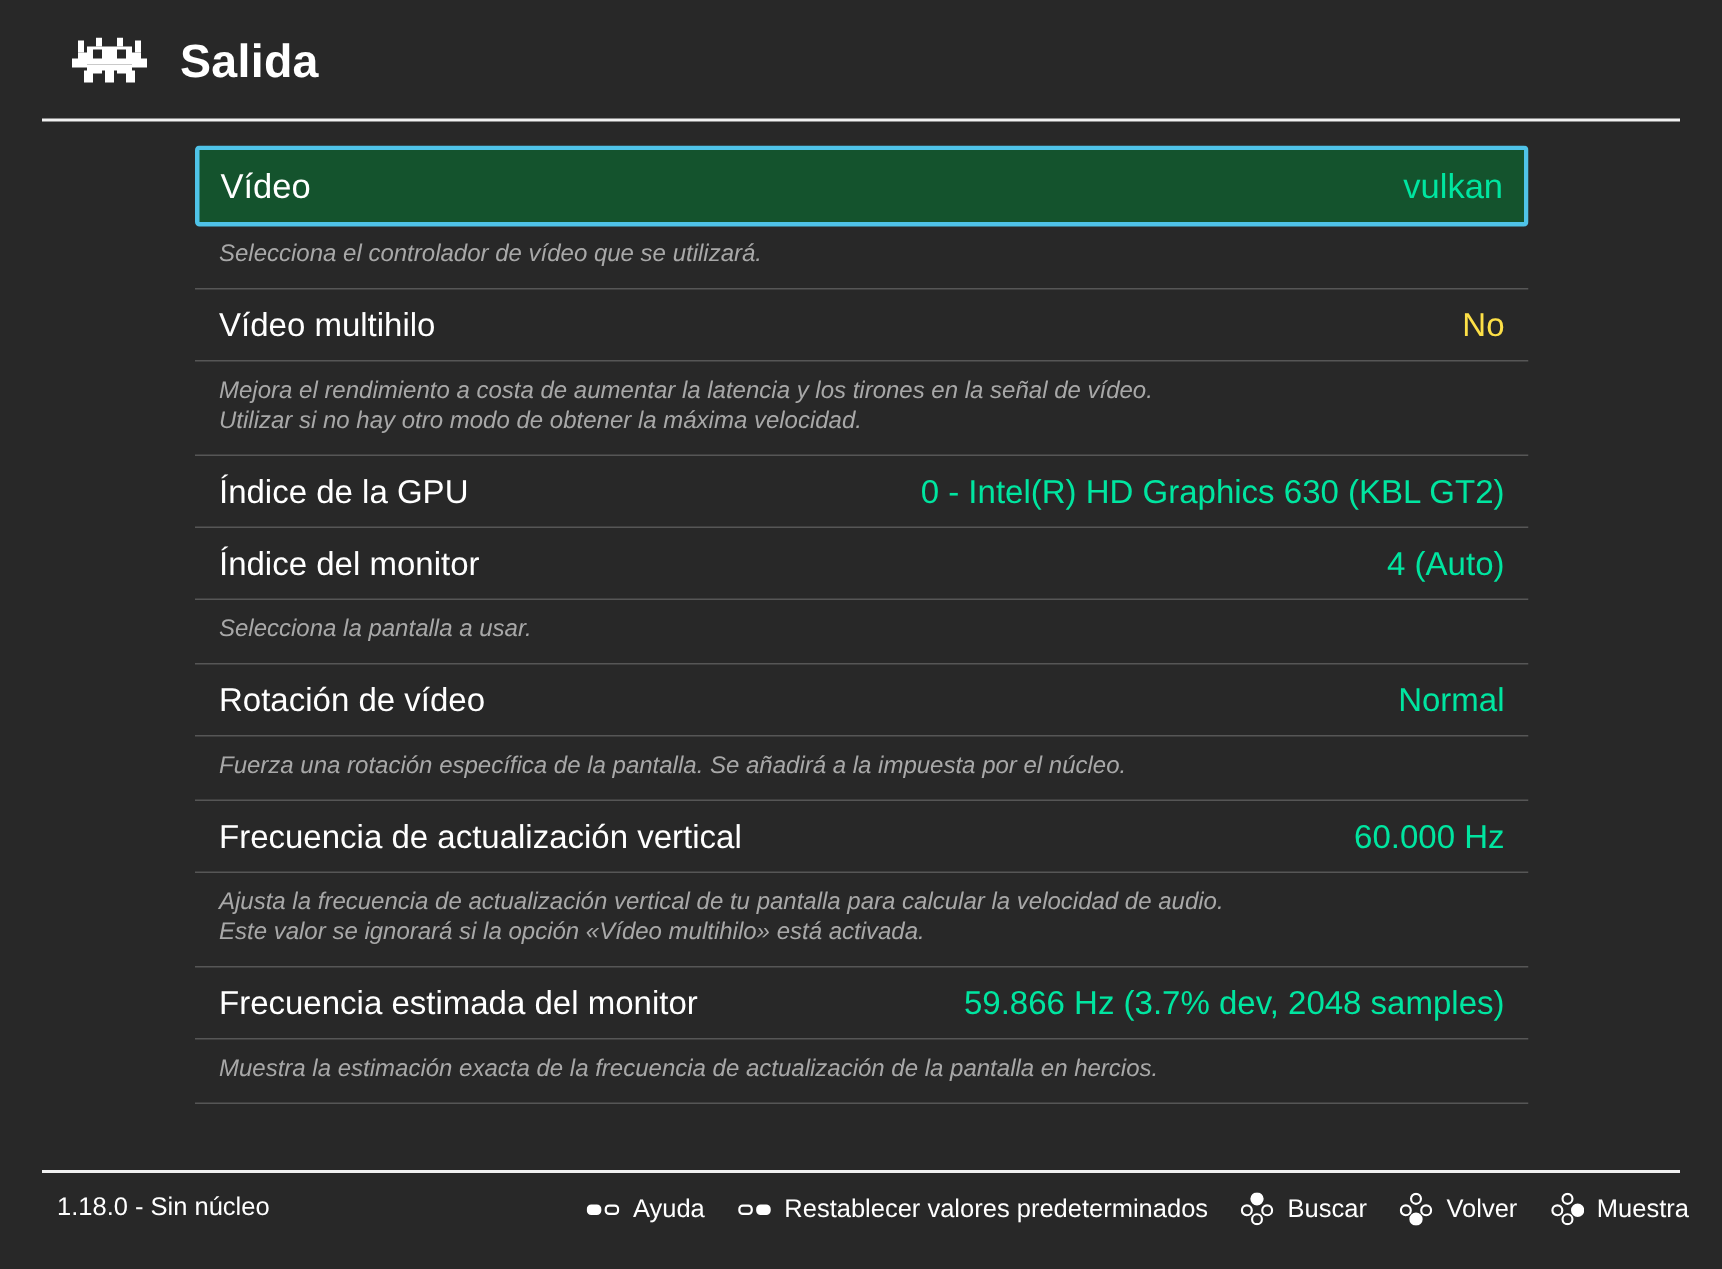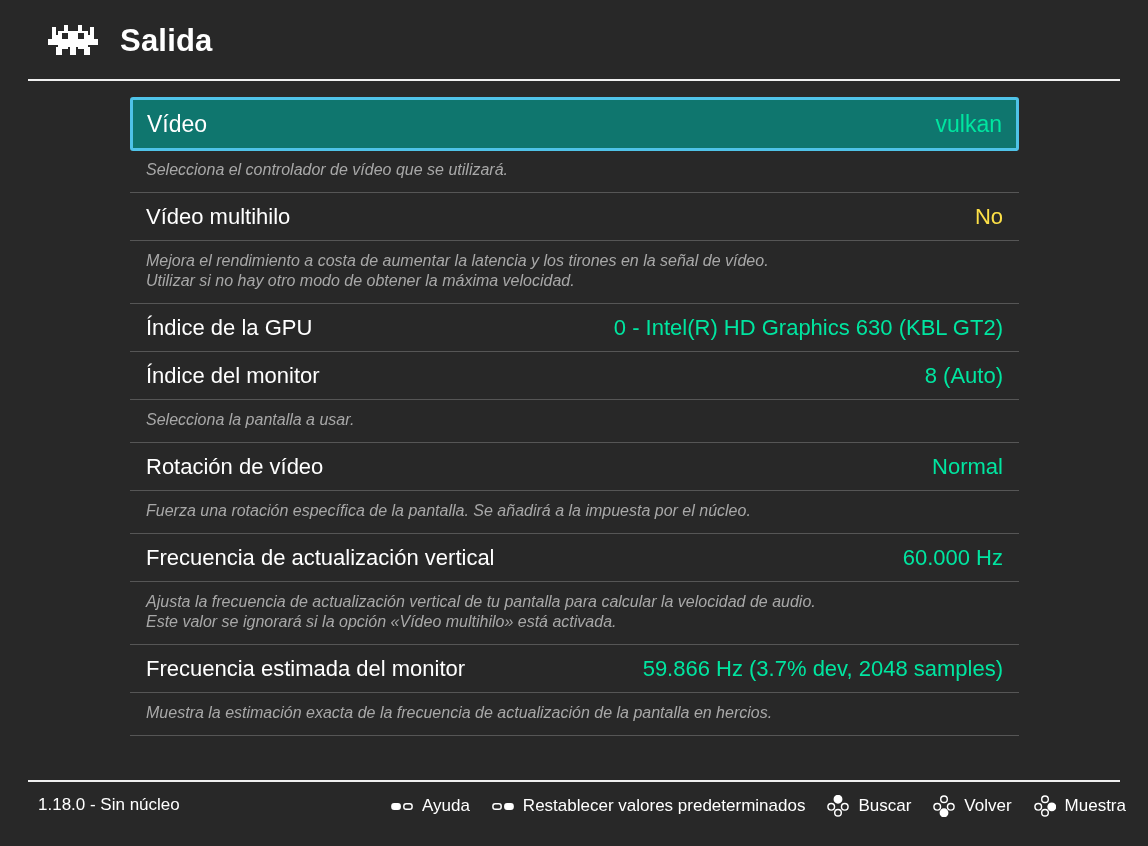--- a/index.html
+++ b/index.html
@@ -86,21 +86,21 @@
     font-size: 22px;
     color: #00e5a0;
     white-space: nowrap;
     text-align: right;
   }
   .setting-row .value.dim { color: #fde047; }
 
   .setting-row.selected {
     border: 3px solid #4fc3e8;
     border-radius: 3px;
-    background: #0f766e;
+    background: #14532d;
     height: 54px;
     padding: 0 14px;
     margin-bottom: -1px;
   }
   .setting-row.selected .label,
   .setting-row.selected .value {
     font-size: 23px;
   }
 
   .desc {
@@ -199,21 +199,21 @@
         <div class="value dim">No</div>
       </div>
       <div class="desc">Mejora el rendimiento a costa de aumentar la latencia y los tirones en la señal de vídeo.
 Utilizar si no hay otro modo de obtener la máxima velocidad.</div>
       <div class="setting-row">
         <div class="label">Índice de la GPU</div>
         <div class="value">0 - Intel(R) HD Graphics 630 (KBL GT2)</div>
       </div>
       <div class="setting-row">
         <div class="label">Índice del monitor</div>
-        <div class="value">8 (Auto)</div>
+        <div class="value">4 (Auto)</div>
       </div>
       <div class="desc">Selecciona la pantalla a usar.</div>
       <div class="setting-row">
         <div class="label">Rotación de vídeo</div>
         <div class="value">Normal</div>
       </div>
       <div class="desc">Fuerza una rotación específica de la pantalla. Se añadirá a la impuesta por el núcleo.</div>
       <div class="setting-row">
         <div class="label">Frecuencia de actualización vertical</div>
         <div class="value">60.000 Hz</div>

